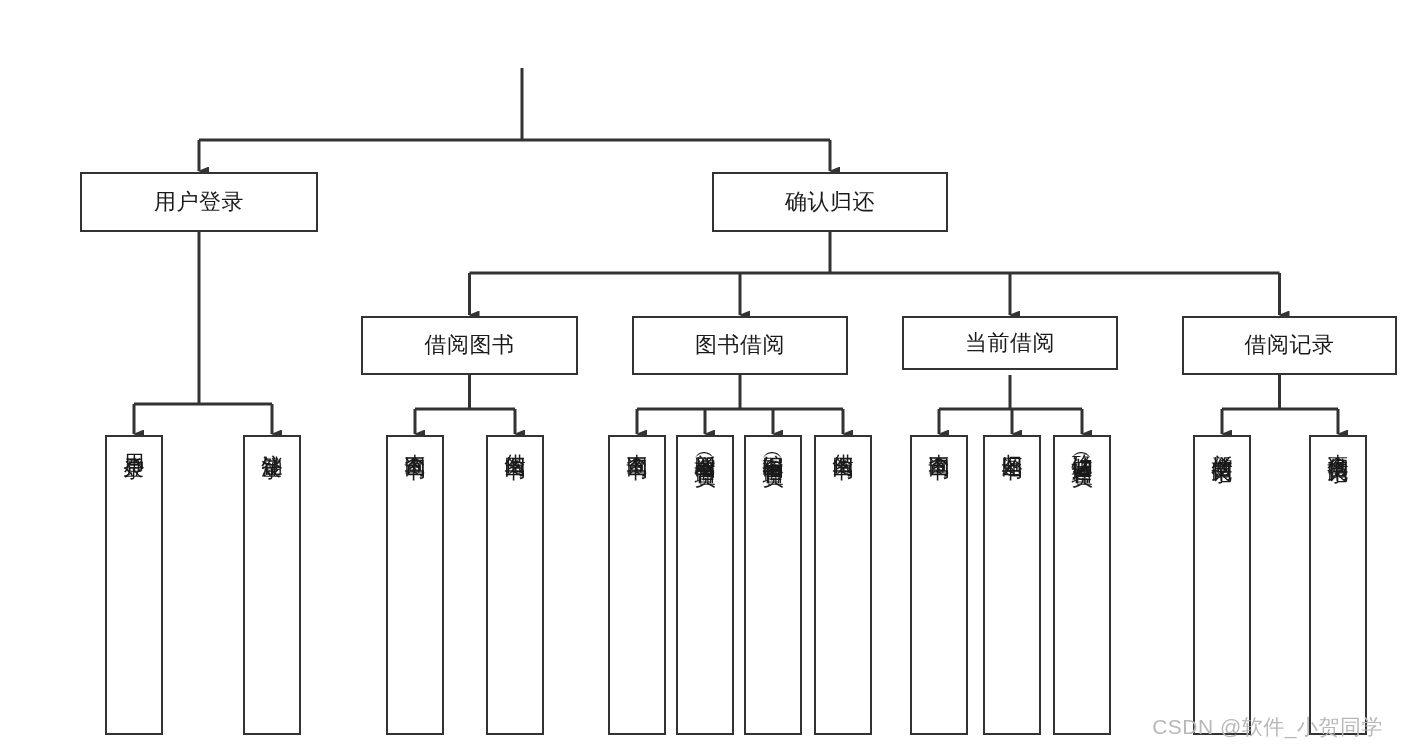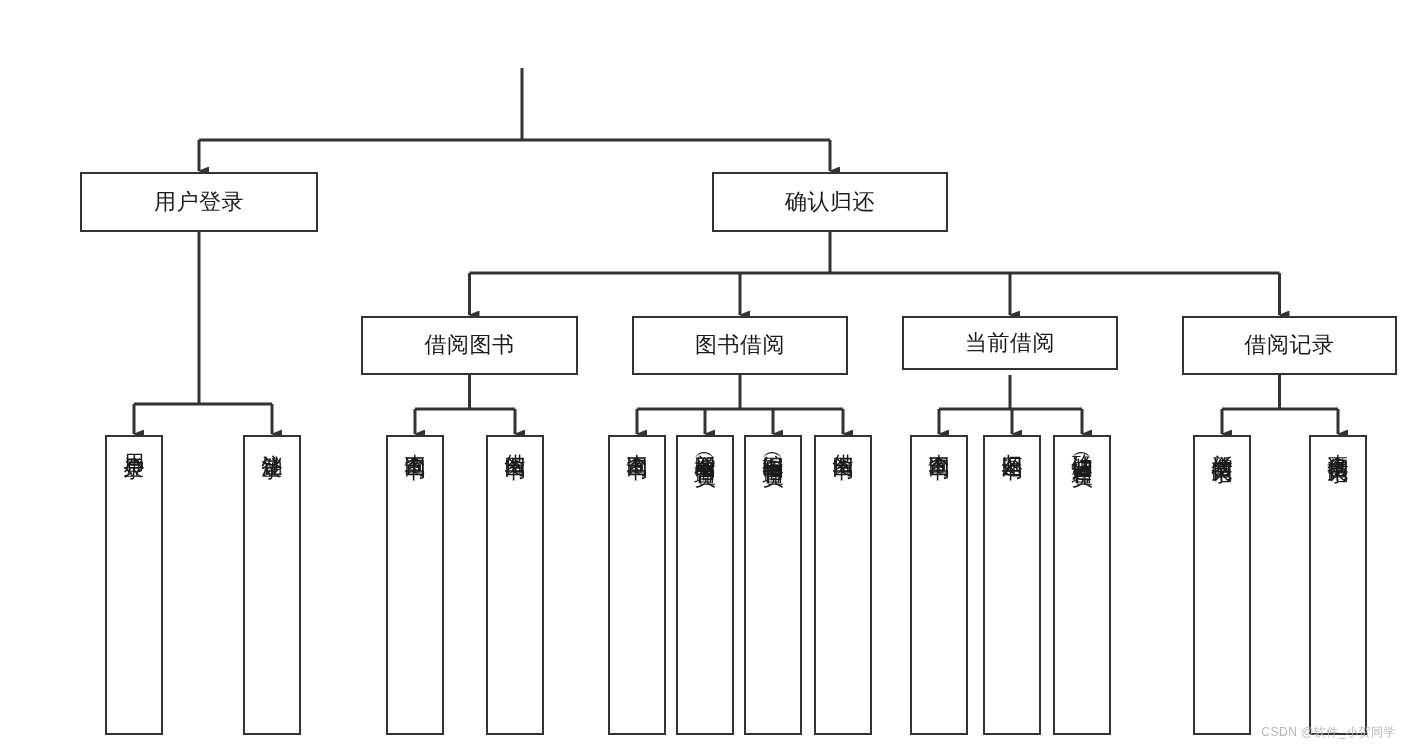--- a/index.html
+++ b/index.html
@@ -60,23 +60,23 @@
     text-orientation: upright;
     font-size: 21px;
     line-height: 1.05;
     letter-spacing: 2px;
     white-space: normal;
     max-height: 100%;
     text-align: left;
   }
   .watermark {
     position: absolute;
-    right: 9px;
+    right: 22px;
     bottom: 6px;
-    font-size: 12px;
+    font-size: 21px;
     color: #b8b8b8;
     letter-spacing: 0.5px;
     white-space: nowrap;
   }
 </style>
 </head>
 <body>
 
 <div id="diagram-root">
 

